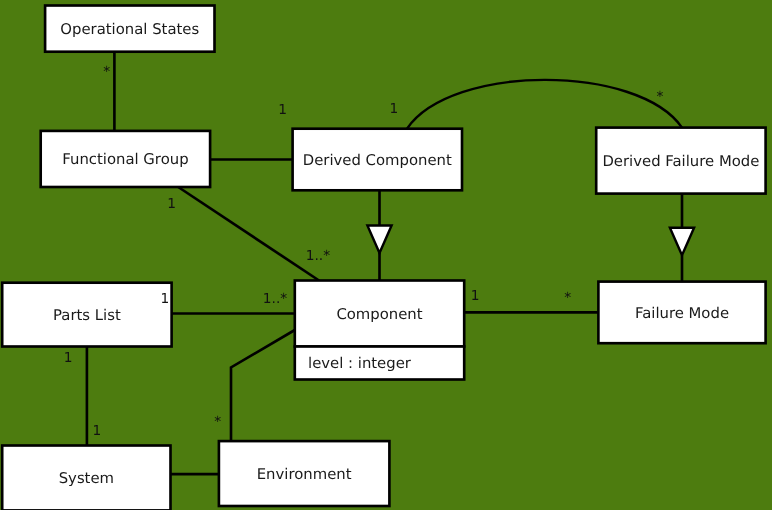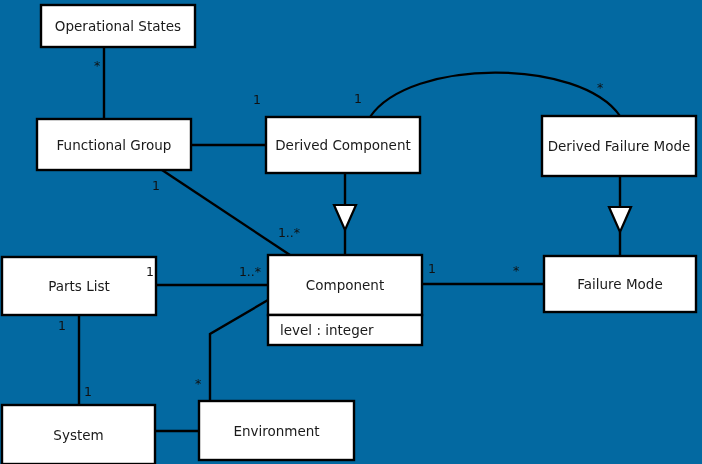--- a/index.html
+++ b/index.html
@@ -5,21 +5,21 @@
 <style>
   html, body {
     margin: 0;
     padding: 0;
     background: #ffffff;
   }
   #diagram-root {
     position: relative;
     width: 702px;
     height: 464px;
-    background: #0369a1;
+    background: #4d7c0f;
     font-family: "DejaVu Sans", sans-serif;
     overflow: hidden;
   }
   svg.canvas {
     position: absolute;
     left: 0;
     top: 0;
     width: 702px;
     height: 464px;
     display: block;

